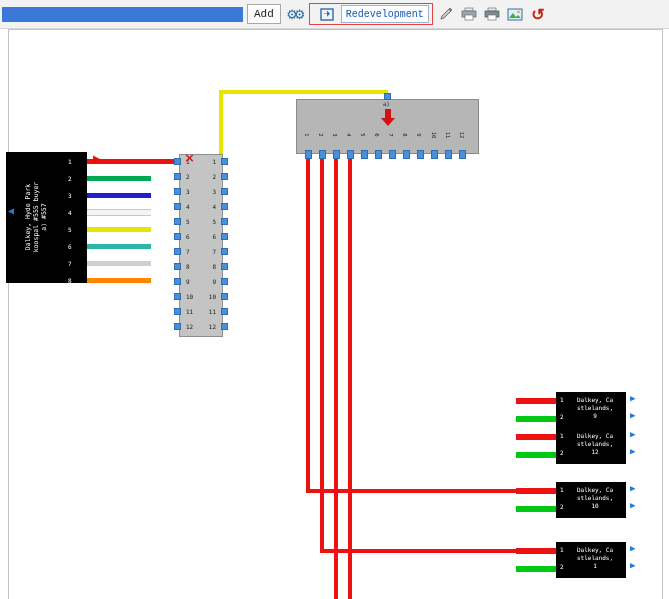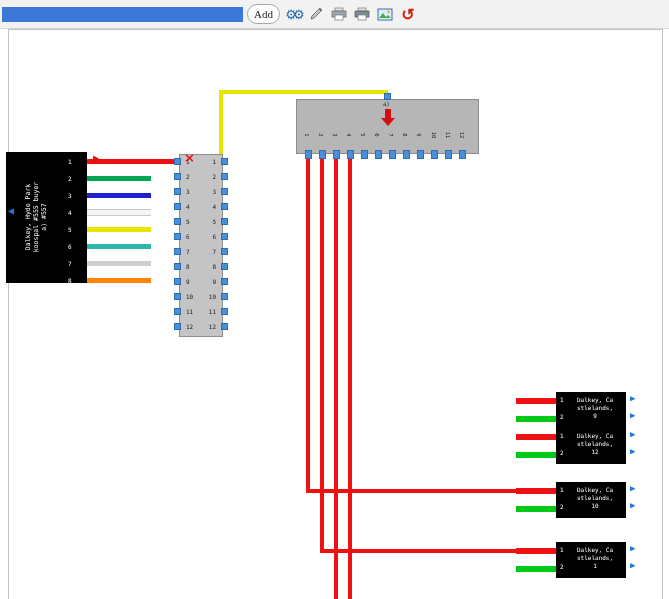--- a/index.html
+++ b/index.html
@@ -5,21 +5,21 @@
   html,body{margin:0;padding:0;}
   body{width:669px;height:599px;background:#ffffff;position:relative;overflow:hidden;
        font-family:"DejaVu Sans",sans-serif;font-size:11px;}
 
   
   .toolbar{position:absolute;left:0;top:0;width:669px;height:28px;background:#f2f2f2;
            border-bottom:1px solid #d6d6d6;display:flex;align-items:center;}
   .title-field{width:238px;height:15px;margin-left:2px;background:#3b78d8;color:#fff;
                font-size:8px;line-height:15px;padding-left:3px;overflow:hidden;white-space:nowrap;}
   .btn{height:20px;margin-left:4px;padding:0 6px;background:#fdfdfd;border:1px solid #a8a8a8;
-       border-radius:10px;color:#222;font-size:11px;font-family:Liberation Serif, serif;cursor:pointer;}
+       border-radius:0;color:#222;font-size:11px;font-family:Liberation Mono, monospace;cursor:pointer;}
   .iconbtn{height:22px;min-width:20px;margin-left:3px;background:transparent;border:none;
            display:flex;align-items:center;justify-content:center;cursor:pointer;padding:0 1px;}
   .gears{color:#2b6cb0;font-size:13px;letter-spacing:-4px;}
   .undo{color:#cc2211;font-size:16px;font-weight:bold;}
   .red-group{display:flex;align-items:center;border:1px solid #e04444;padding:1px 3px;margin-left:5px;gap:3px;height:22px;box-sizing:border-box;}
   .redev{height:18px;margin-left:0;padding:0 4px;color:#1558b0;font-size:10px;background:#fafcff;border:1px solid #9fb3cc;}
 
   
   .canvas{position:absolute;left:8px;top:29px;width:653px;height:569px;background:#fff;
           border:1px solid #c2c2c2;box-sizing:content-box;}
@@ -64,20 +64,29 @@
 <body>
 
 <div class="toolbar">
   <div class="title-field">
     <span></span>
   </div>
   <button class="btn">Add</button>
   <button class="iconbtn">
     <span class="gears">⚙⚙</span>
   </button>
+  <div class="red-group">
+    <span class="iconbtn">
+      <svg width="14" height="13" viewBox="0 0 14 13">
+        <rect x="1" y="1" width="12" height="11" fill="none" stroke="#2b6cb0" stroke-width="1.4"></rect>
+        <path d="M4 8 L9 8 L9 5 L12 8.5 L9 12 L9 9 Z" fill="#2b6cb0" transform="translate(-1,-2) scale(0.9)"></path>
+      </svg>
+    </span>
+    <button class="btn redev">Redevelopment</button>
+  </div>
   <button class="iconbtn">
     <svg width="14" height="14" viewBox="0 0 14 14">
       <path d="M2 12 L3 9 L10 2 L12 4 L5 11 Z" fill="#c9c9c9" stroke="#555" stroke-width="0.8"></path>
       <path d="M10 2 L12 4 L13 3 L11 1 Z" fill="#8a8a8a" stroke="#555" stroke-width="0.6"></path>
     </svg>
   </button>
   <button class="iconbtn">
     <svg width="16" height="14" viewBox="0 0 16 14">
       <rect x="4" y="1" width="8" height="3" fill="#e8e8e8" stroke="#777" stroke-width="0.7"></rect>
       <rect x="1" y="4" width="14" height="6" fill="#9aa6b0" stroke="#666" stroke-width="0.7"></rect>

